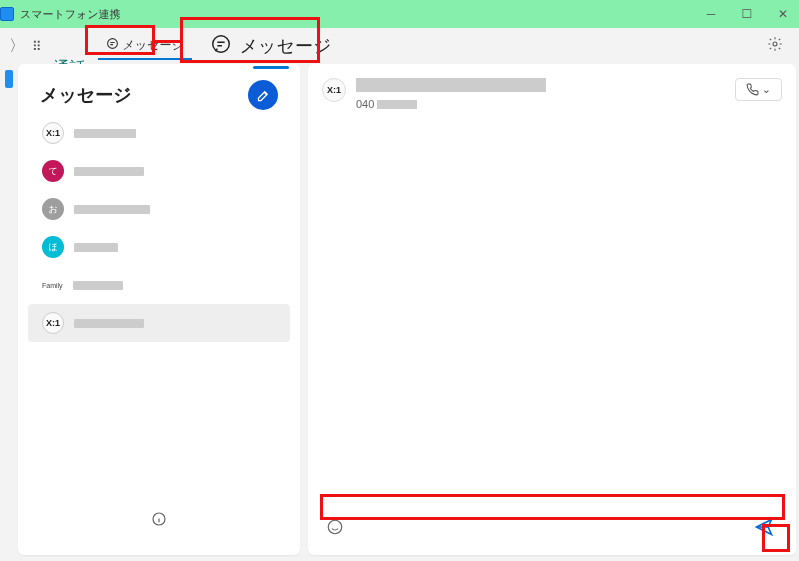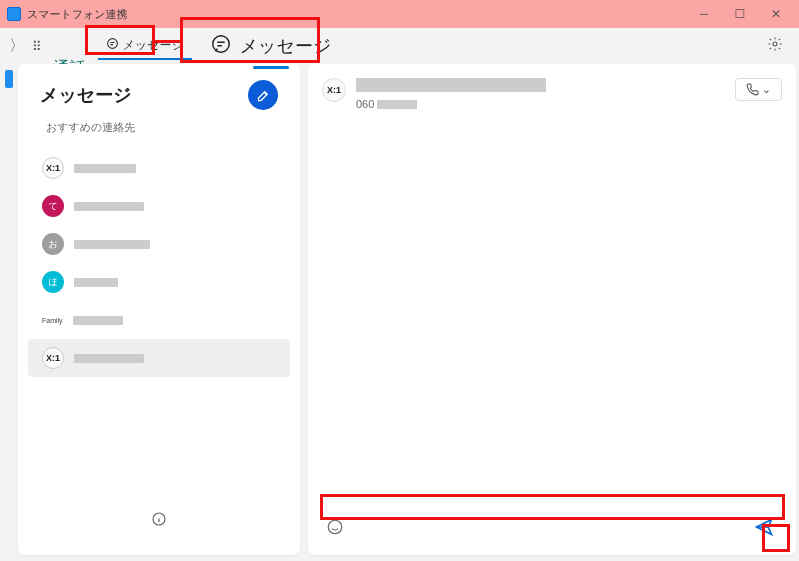--- a/index.html
+++ b/index.html
@@ -1,18 +1,18 @@
 <!DOCTYPE html>
 <html><head>
 <meta charset="utf-8">
 <style>
 * { margin: 0; padding: 0; box-sizing: border-box; font-family: "Yu Gothic UI", "Segoe UI", sans-serif; }
 body { width: 799px; height: 561px; background: #f3f3f3; overflow: hidden; position: relative; }
 
-.titlebar { height: 28px; display: flex; align-items: center; padding: 0 7px; background: #fca5a5; justify-content: center; }
+.titlebar { height: 28px; display: flex; align-items: center; padding: 0 0; background: #86efac; justify-content: center; }
 .titlebar .app-icon { width: 14px; height: 14px; background: #1e8ef0; border-radius: 2px; border: 1px solid #0a6ad0; margin-right: 6px; }
 .titlebar .title { font-size: 11px; color: #333; flex: 1; }
 .win-btns { display: flex; gap: 4px; }
 .win-btn { width: 32px; height: 28px; display: flex; align-items: center; justify-content: center; color: #555; font-size: 12px; cursor: pointer; }
 
 .topnav { height: 36px; display: flex; align-items: center; padding: 0 8px; background: #f3f3f3; gap: 6px; }
 .nav-back { width: 18px; text-align: center; color: #666; cursor: pointer; }
 .nav-grid { font-size: 13px; color: #555; cursor: pointer; }
 .nav-txt { font-size: 16px; color: #0f766e; padding: 4px 6px; cursor: pointer; margin-top: 44px; }
 .nav-msg-small { display: flex; align-items: center; gap: 4px; padding: 4px 8px; font-size: 12px; color: #333; border-bottom: 2px solid #0078d4; cursor: pointer; position: relative; z-index: 2; }
@@ -108,21 +108,20 @@
   <div class="sidebar">
     <div class="side-head">
       <div class="side-title">メッセージ</div>
       <div class="compose">
         <svg viewBox="0 0 24 24" fill="none" stroke="#fff" stroke-width="2">
             <path d="M4 20h4l10-10-4-4L4 16v4z"></path>
             <path d="M13 7l4 4"></path>
           </svg>
       </div>
     </div>
-    <div class="side-sub">おすすめの連絡先</div>
     <div id="contacts-list">
         <div class="contact">
           <div class="avatar" style="background:#fafafa;color:#222;border:1px solid #ccc;font-weight:700;">X:1</div>
           <div class="placeholder-line" style="width:62px"></div>
         </div>
         <div class="contact">
           <div class="avatar" style="background:#c2185b;color:#fff;">て</div>
           <div class="placeholder-line" style="width:70px"></div>
         </div>
         <div class="contact">
@@ -150,21 +149,21 @@
         </svg>
     </div>
   </div>
 
   <div class="chat">
     <div class="chat-head">
       <div class="chat-av">X:1</div>
       <div>
         <div class="chat-name-line"></div>
         <div class="chat-phone">
-          <span>060</span>
+          <span>040</span>
             <span class="ph-bar"></span>
         </div>
       </div>
       <div class="call-btn">
         <svg width="13" height="13" viewBox="0 0 24 24" fill="none" stroke="#555" stroke-width="2">
             <path d="M22 16.9v3a2 2 0 0 1-2.2 2 19.8 19.8 0 0 1-8.6-3.1 19.5 19.5 0 0 1-6-6A19.8 19.8 0 0 1 2.1 4.2 2 2 0 0 1 4.1 2h3a2 2 0 0 1 2 1.7c.1.9.3 1.8.6 2.6a2 2 0 0 1-.5 2.1L8 9.6a16 16 0 0 0 6 6l1.2-1.2a2 2 0 0 1 2.1-.5c.8.3 1.7.5 2.6.6A2 2 0 0 1 22 16.9z"></path>
           </svg>
         <span>⌄</span>
       </div>
     </div>

